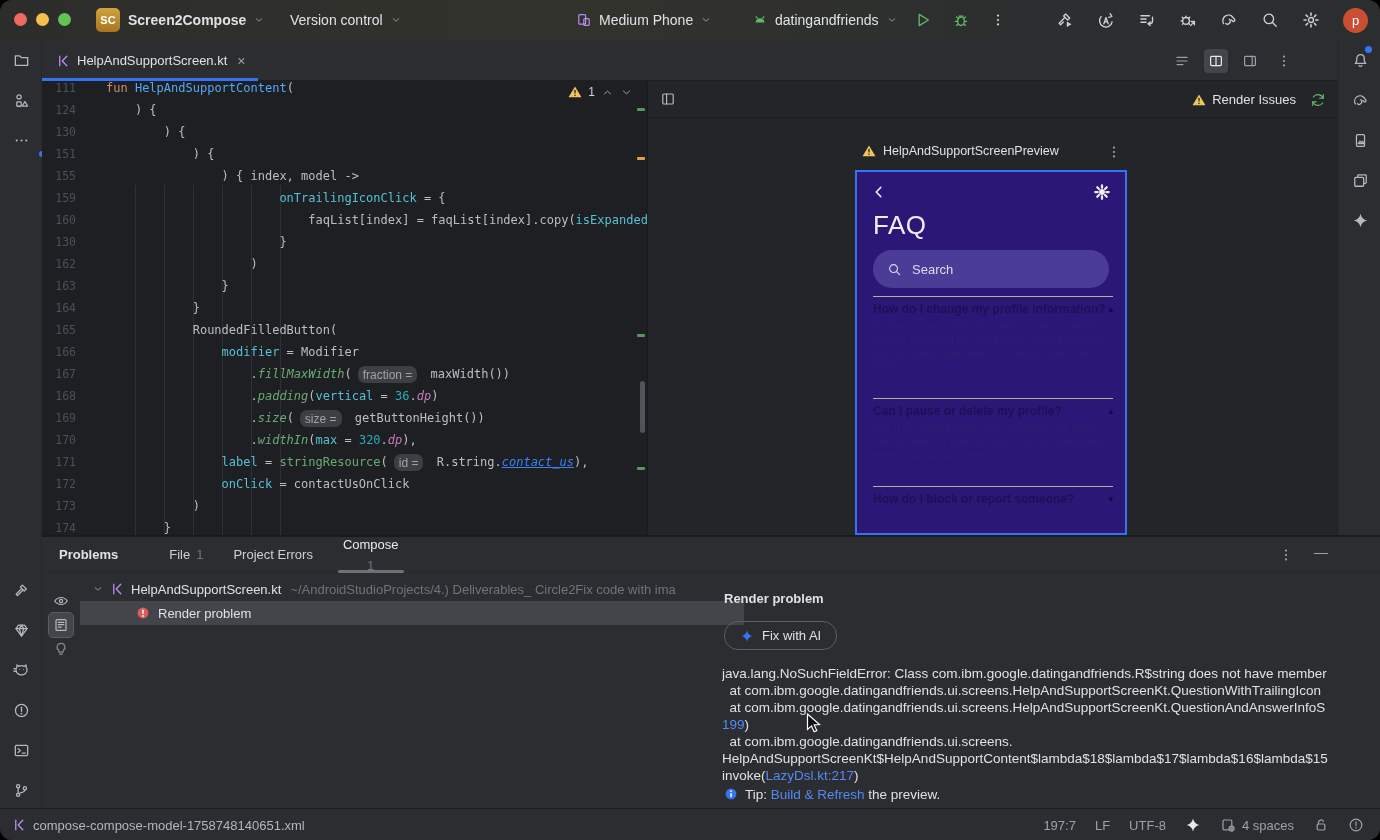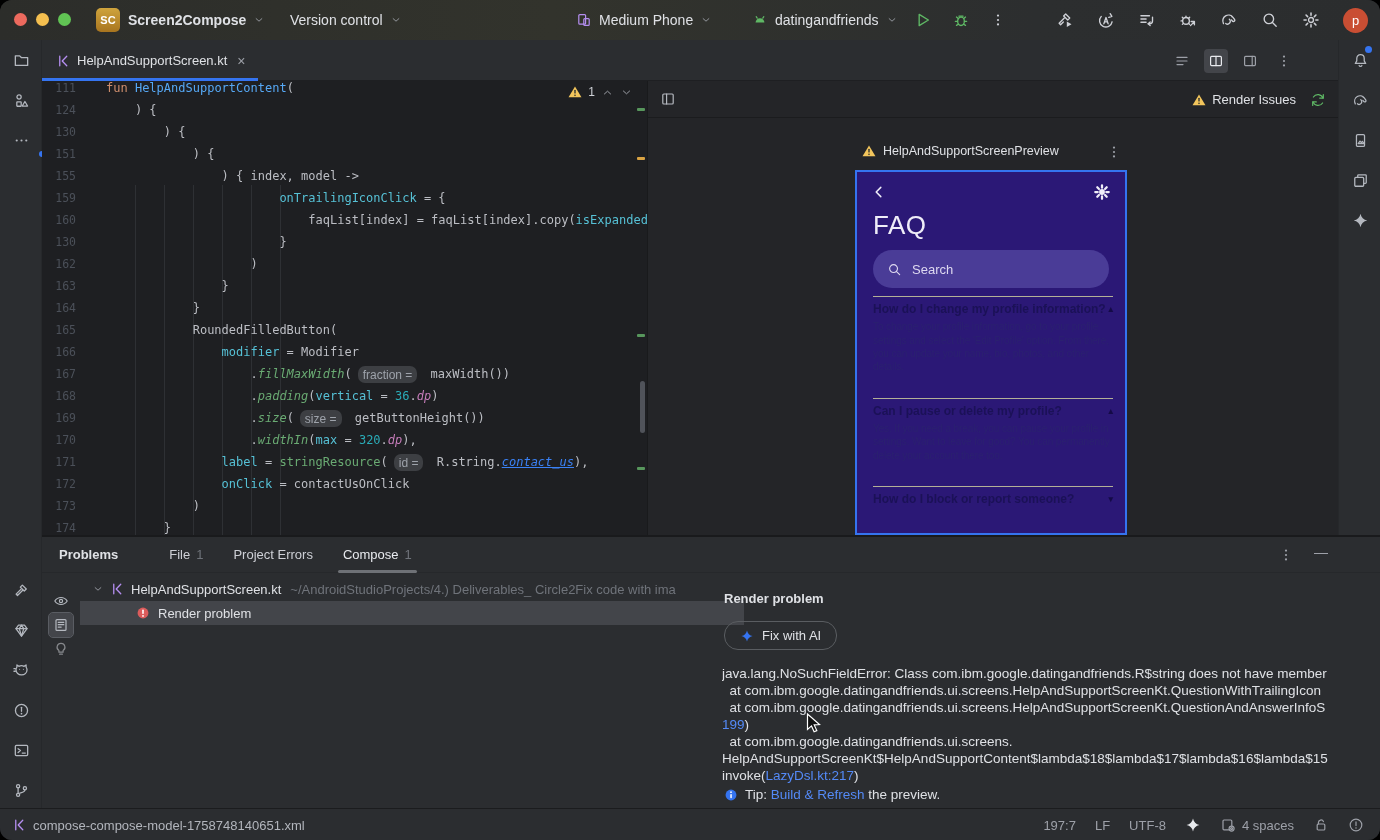--- a/index.html
+++ b/index.html
@@ -88,21 +88,21 @@
   .faq-item { margin-bottom:24px; }
   .faq-item.collapsed { margin-bottom:20px; padding-bottom:14px; }
 
   
   #bottom { position:absolute; left:42px; top:535px; width:1338px; height:273px; background:#2b2d30; border-top:2px solid #191a1c; }
   #bp-header { position:absolute; left:0; top:0; width:100%; height:36px; border-bottom:1px solid #26282b; display:flex; align-items:center; }
   #bp-title { color:#dfe1e5; font-size:13px; font-weight:700; margin-left:17px; }
   .ptabs { display:flex; margin-left:36px; height:36px; }
   .ptab { position:relative; height:36px; display:flex; align-items:center; gap:6px; padding:0 15px; color:#ced0d6; font-size:13px; }
   .ptab .cnt { color:#6f737a; }
-  .ptab.active { color:#e8eaee; }
+  .ptab.active { color:#e8eaee;flex-direction:column; }
   .ptab.active::after { content:""; position:absolute; left:10px; right:10px; bottom:0; height:3px; border-radius:2px; background:#6e7176; }
   #bp-kebab { position:absolute; right:86px; top:10px; color:#9da0a8; }
   #bp-min { position:absolute; right:52px; top:7px; color:#9da0a8; font-size:14px; }
   #bp-tools { position:absolute; left:0; top:36px; width:38px; height:237px; }
   .bpt { position:absolute; left:7px; width:24px; height:24px; display:flex; align-items:center; justify-content:center; color:#b4b8bf; border-radius:4px; }
   .bpt.sel { background:#43454a; outline:1px solid #5a5d63; }
   
   #bp-tree { position:absolute; left:38px; top:40px; width:664px; height:56px; }
   .trow { height:24px; display:flex; align-items:center; font-size:13px; white-space:nowrap; overflow:hidden; }
   .trow .chev { margin:0 6px 0 12px; }
@@ -112,21 +112,21 @@
   .trow.sel .plabel { color:#dfe1e5; margin-left:8px; }
   
   #bp-detail { position:absolute; left:680px; top:36px; width:658px; height:237px; overflow:hidden; }
   #rp-title { position:absolute; left:2px; top:18px; color:#dfe1e5; font-size:13px; font-weight:700; }
   #fix-btn { position:absolute; left:2px; top:48px; height:29px; border:1px solid #5a5d61; border-radius:14px;
     display:flex; align-items:center; gap:8px; padding:0 15px; color:#dfe1e5; font-size:13px; }
   #fix-btn .spark { color:#3574f0; }
   #trace { position:absolute; left:0px; top:92px; width:660px; color:#dfe1e5; font-size:13.5px; }
   .trace-line { height:17px; line-height:17px; white-space:pre; overflow:hidden; }
   .tlink { color:#548af7; }
-  #tip { position:absolute; left:2px; top:214px; display:flex; align-items:center; gap:7px; color:#dfe1e5; font-size:13.5px; }
+  #tip { position:absolute; left:2px; top:214px; display:flex; gap:7px; color:#dfe1e5; font-size:13.5px; }
 
   
   #statusbar { position:absolute; left:0; top:808px; width:1380px; height:32px; background:#2b2d30; border-top:1px solid #1b1c1e; }
   #sb-left { position:absolute; left:12px; top:0; height:32px; display:flex; align-items:center; gap:7px; color:#b2b5bc; font-size:13px; }
   #sb-right { position:absolute; right:16px; top:0; height:32px; display:flex; align-items:center; gap:19px; color:#9da0a8; font-size:13px; }
   #sb-right .seg { display:flex; align-items:center; gap:6px; }
 
   #cursor { position:absolute; left:806px; top:713px; z-index:50; }
 </style>
 </head>

